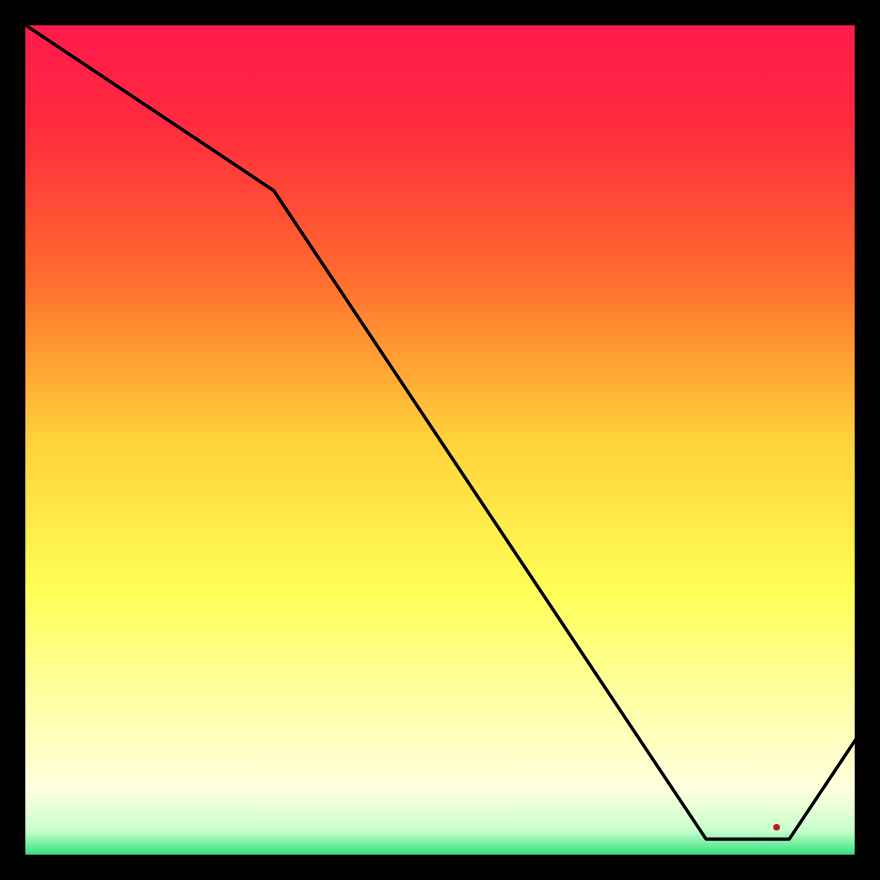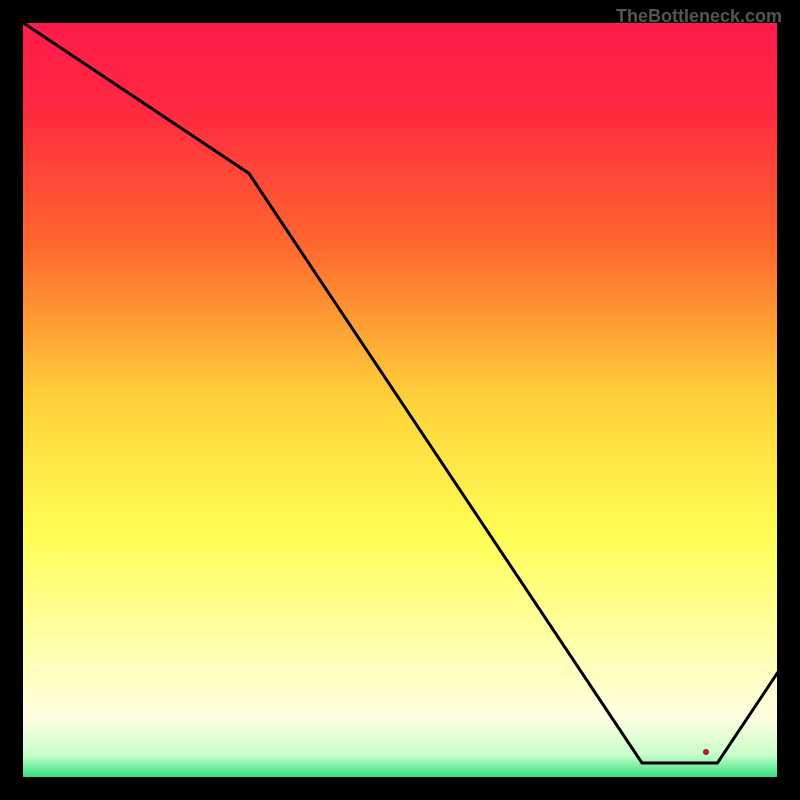--- a/index.html
+++ b/index.html
@@ -40,21 +40,20 @@
     height: 6px;
     border-radius: 50%;
     position: absolute;
   }
 </style>
 </head>
 <body>
 
 <div class="container">
 
-  <div class="watermark">TheBottleneck.com</div>
 
   <svg id="chart-svg" width="800" height="800">
     <defs>
       <linearGradient id="bg-grad" x1="0" y1="0" x2="0" y2="1">
           <stop offset="0%" stop-color="#ff1a4b"></stop>
           <stop offset="12%" stop-color="#ff2a3f"></stop>
           <stop offset="30%" stop-color="#ff6a2e"></stop>
           <stop offset="50%" stop-color="#ffd23a"></stop>
           <stop offset="68%" stop-color="#ffff55"></stop>
           <stop offset="82%" stop-color="#ffffaa"></stop>

